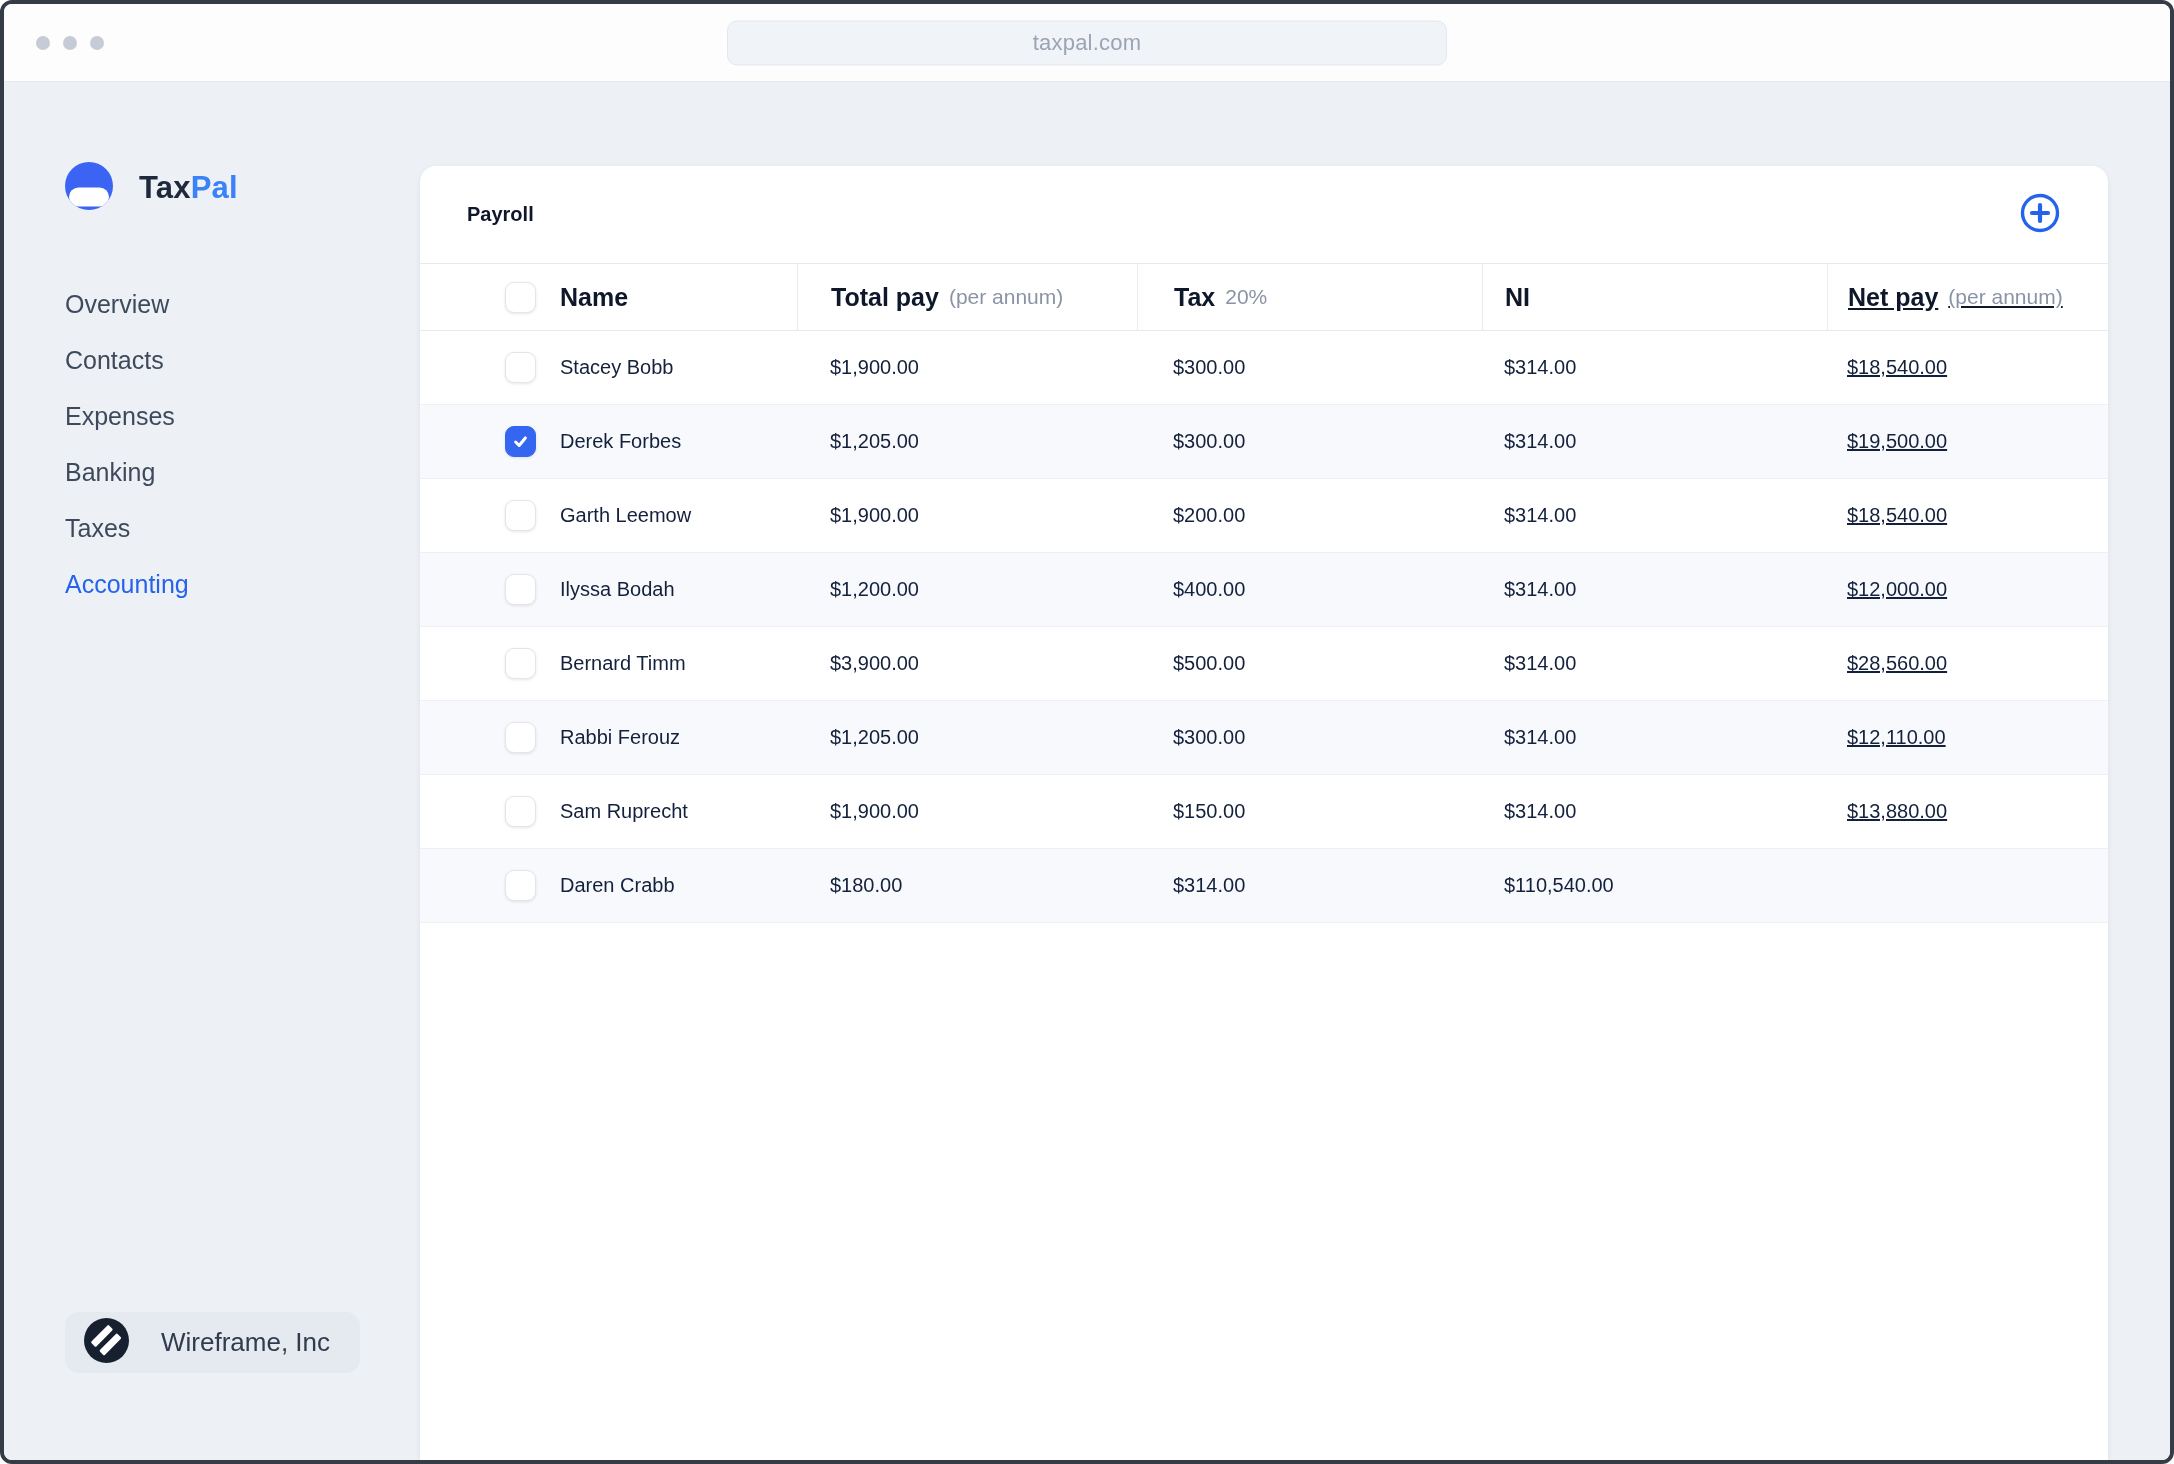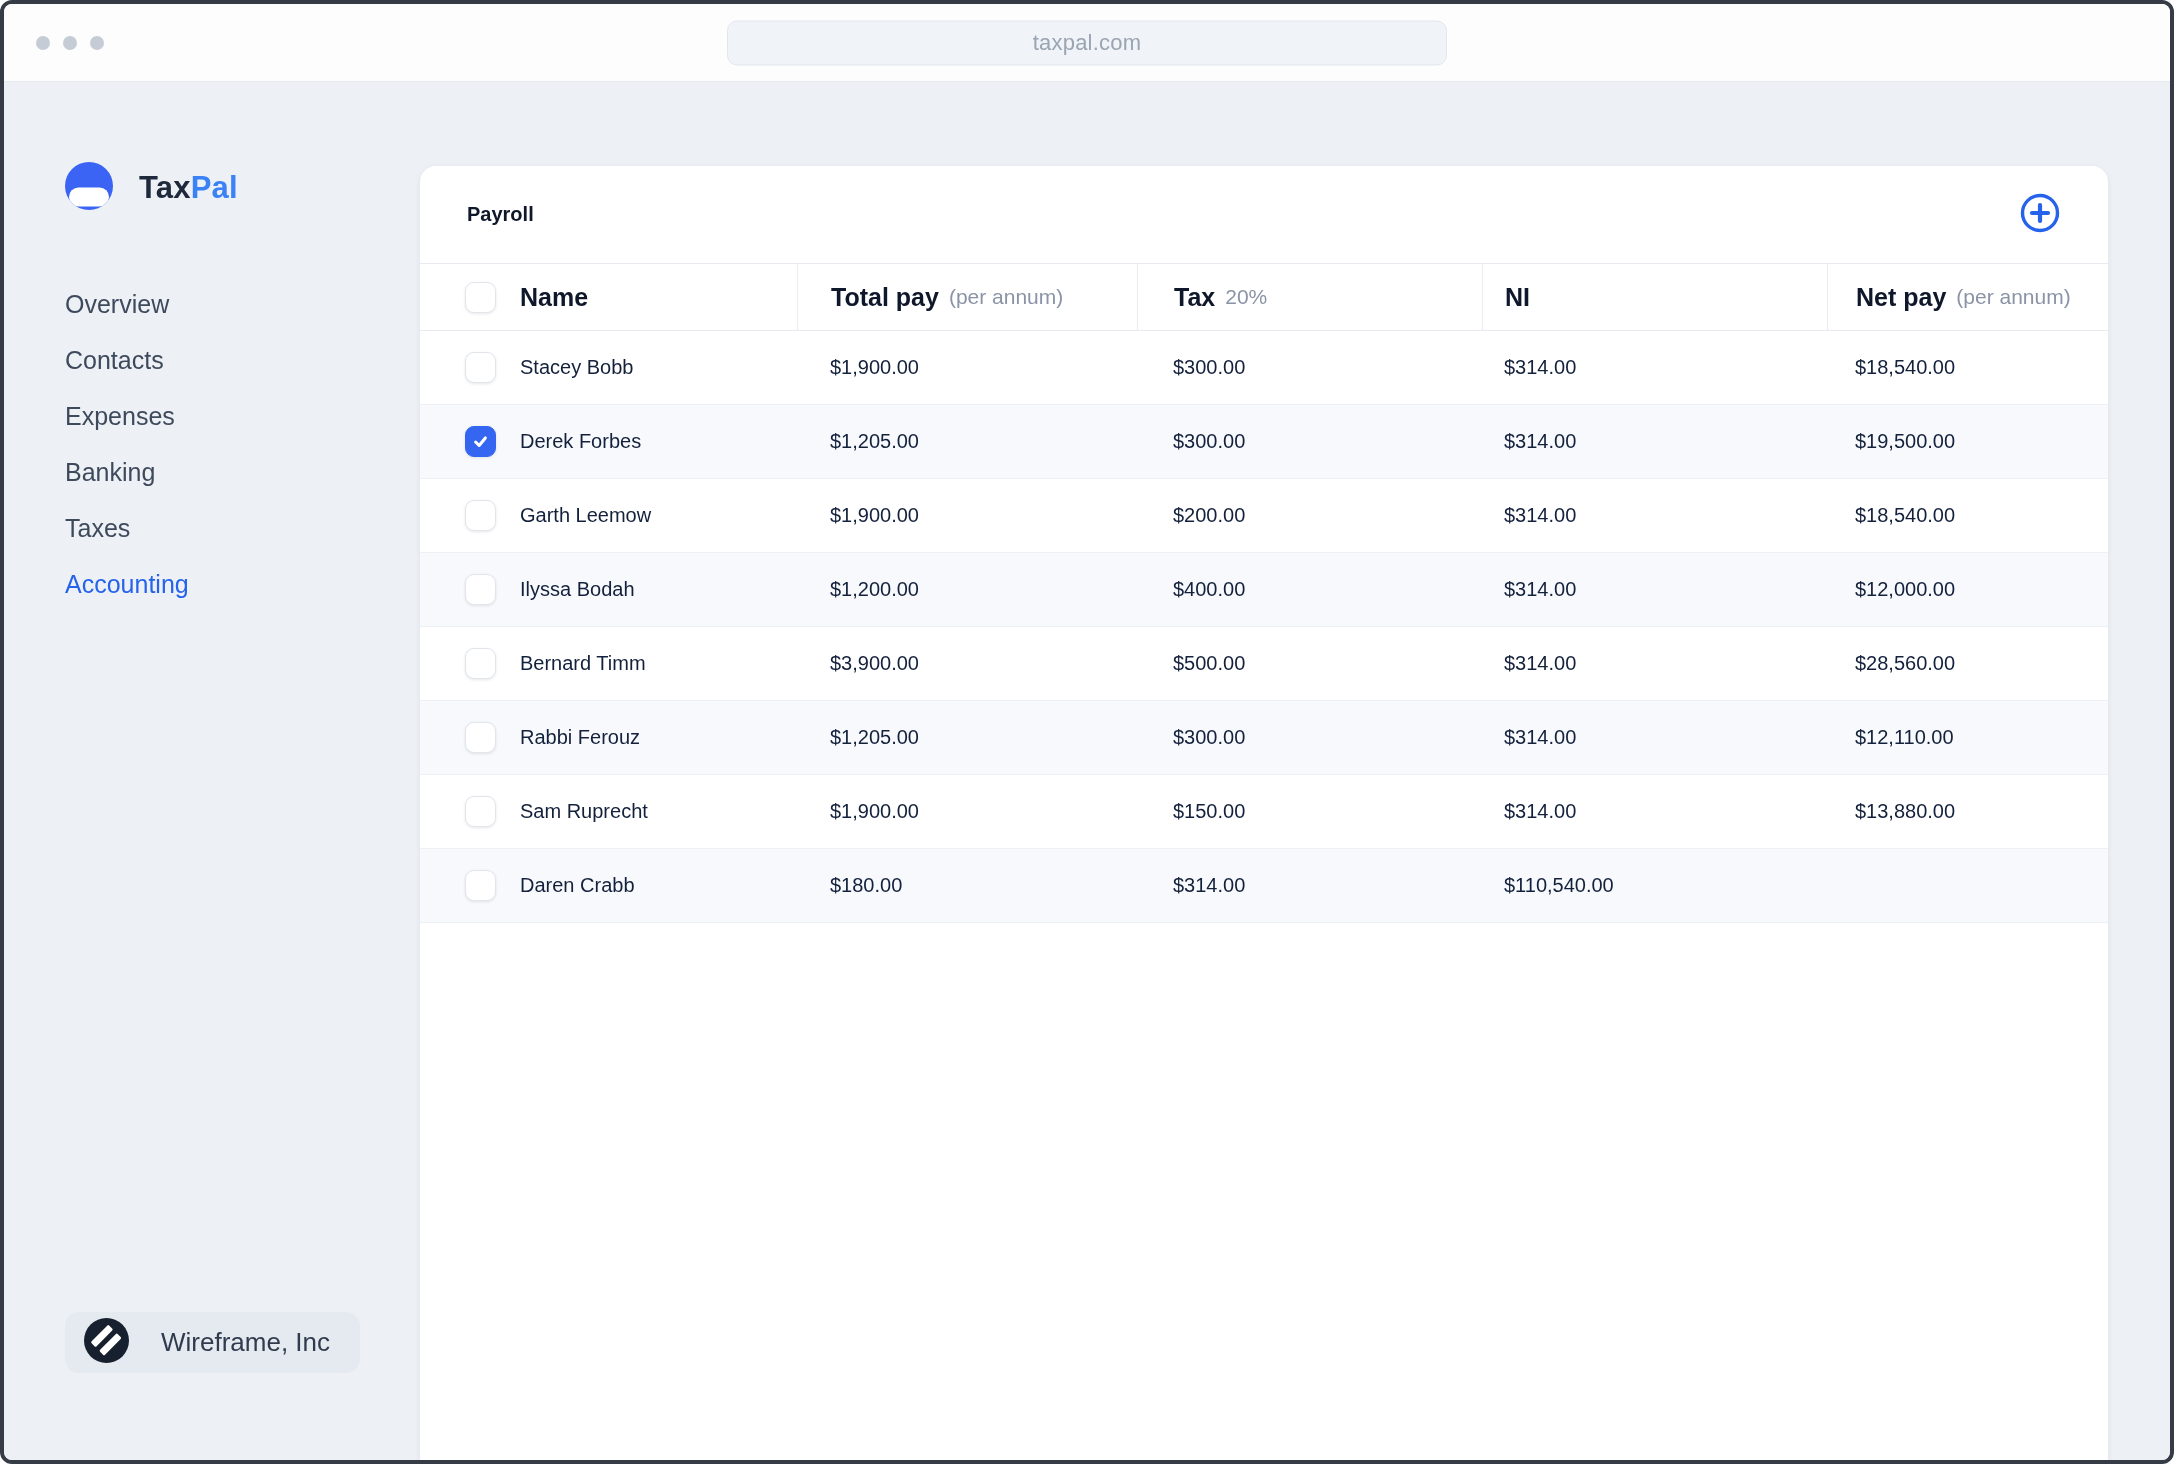--- a/index.html
+++ b/index.html
@@ -39,25 +39,25 @@
   .card-title { font-size:20px; font-weight:700; color:#0f172a; }
   .add-btn { width:42px; height:42px; display:flex; align-items:center; justify-content:center; cursor:pointer; }
 
   
   .thead, .trow { display:grid; grid-template-columns:377px 340px 345px 345px 1fr; }
   .thead { height:68px; border-top:1px solid #e7ebef; border-bottom:1px solid #e7ebef; }
   .thead .cell { display:flex; align-items:center; font-size:25px; font-weight:700; color:#0f172a; }
   .thead .cell + .cell { border-left:1px solid #e9edf1; }
   .suffix { font-weight:400; color:#8a94a6; font-size:21px; margin-left:10px; }
   .cell { display:flex; align-items:center; }
-  .cell:nth-child(1){ padding-left:45px; gap:24px; }
+  .cell:nth-child(1){ padding-left:45px; gap:24px;margin-left:40px; }
   .cell:nth-child(2){ padding-left:33px; }
   .cell:nth-child(3){ padding-left:36px; }
   .cell:nth-child(4){ padding-left:22px; }
-  .cell:nth-child(5){ padding-left:28px; }
+  .cell:nth-child(5){ padding-left:20px;text-decoration:underline; }
   .trow { height:74px; border-bottom:1px solid #edf0f4; background:#fff; font-size:20px; color:#14213c; }
   .trow.alt { background:#f7f9fc; }
 
   
   .checkbox { width:31px; height:31px; border-radius:9px; background:#fff; border:1px solid #e1e6ec;
     box-shadow:0 1px 3px rgba(15,23,42,.10); display:flex; align-items:center; justify-content:center;
     cursor:pointer; flex:none; }
   .checkbox.checked { background:#3466f2; border-color:#3466f2; }
 </style>
 </head>

